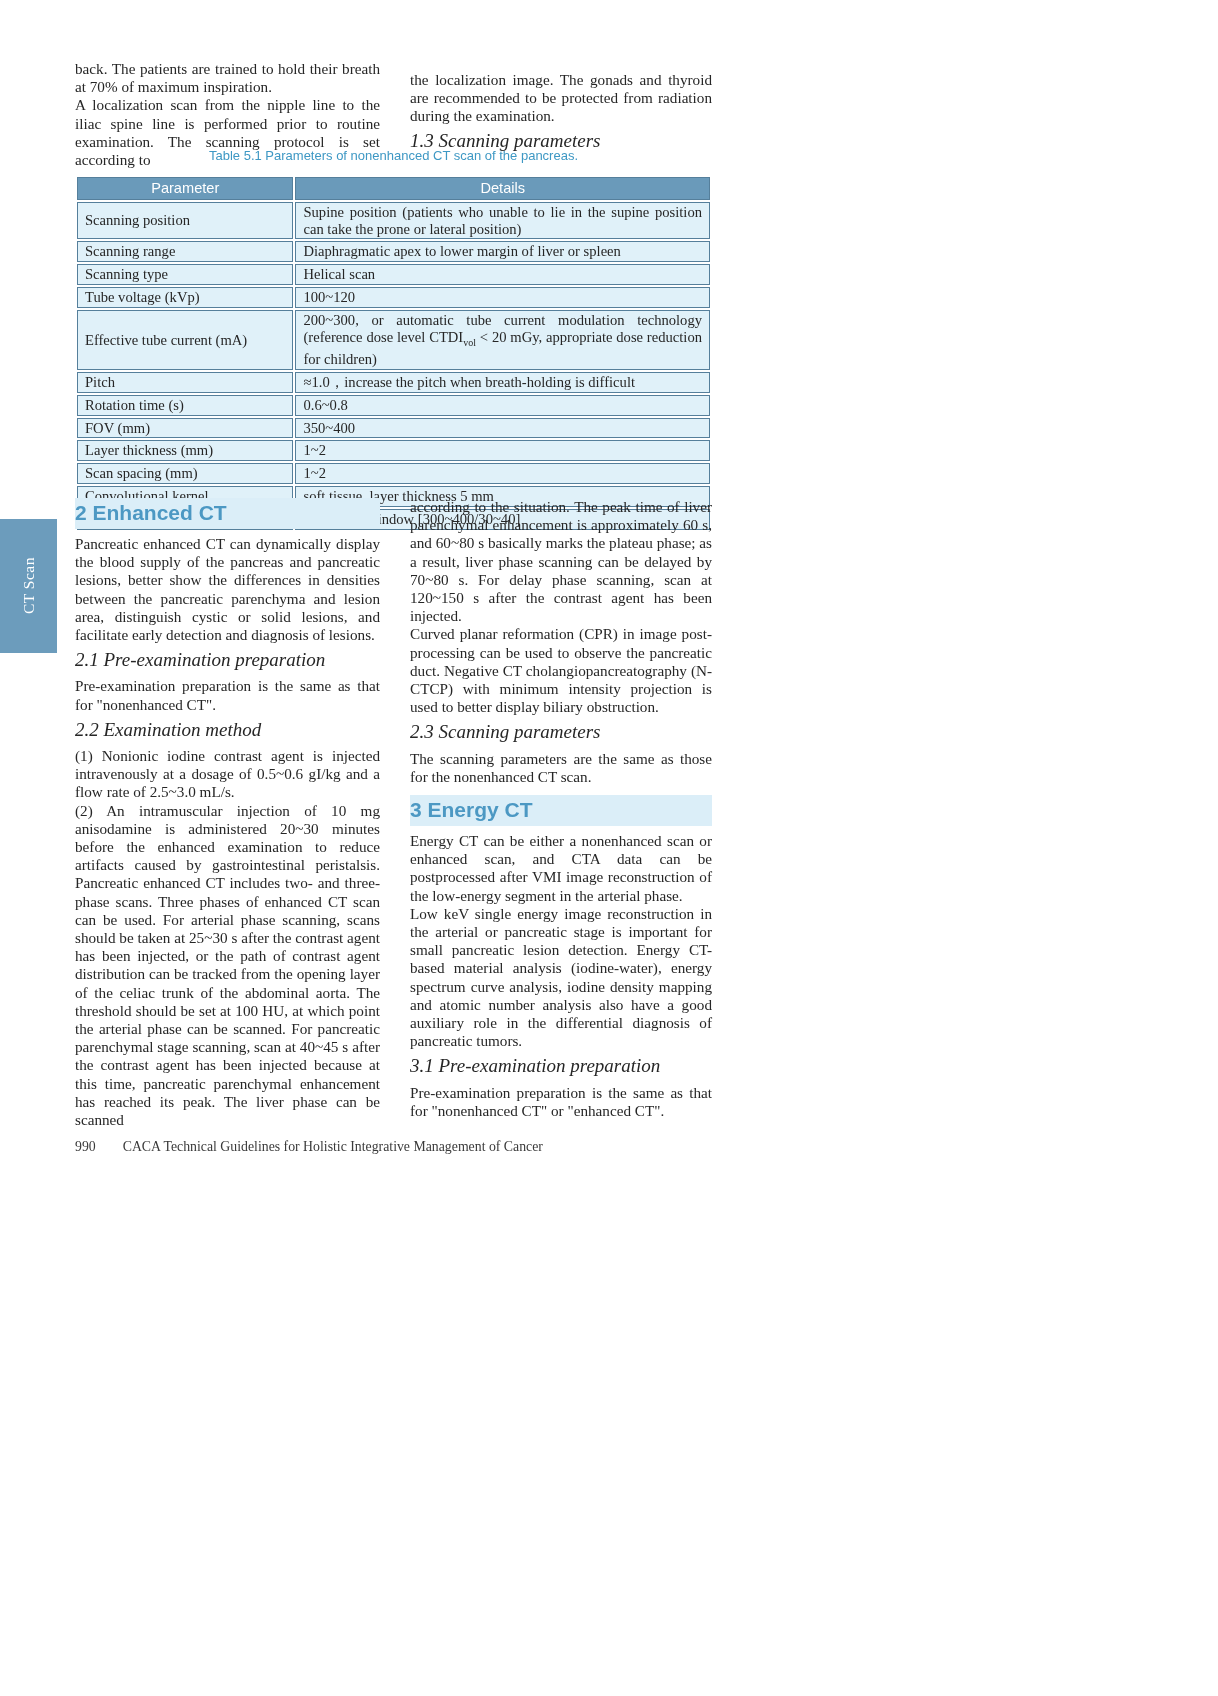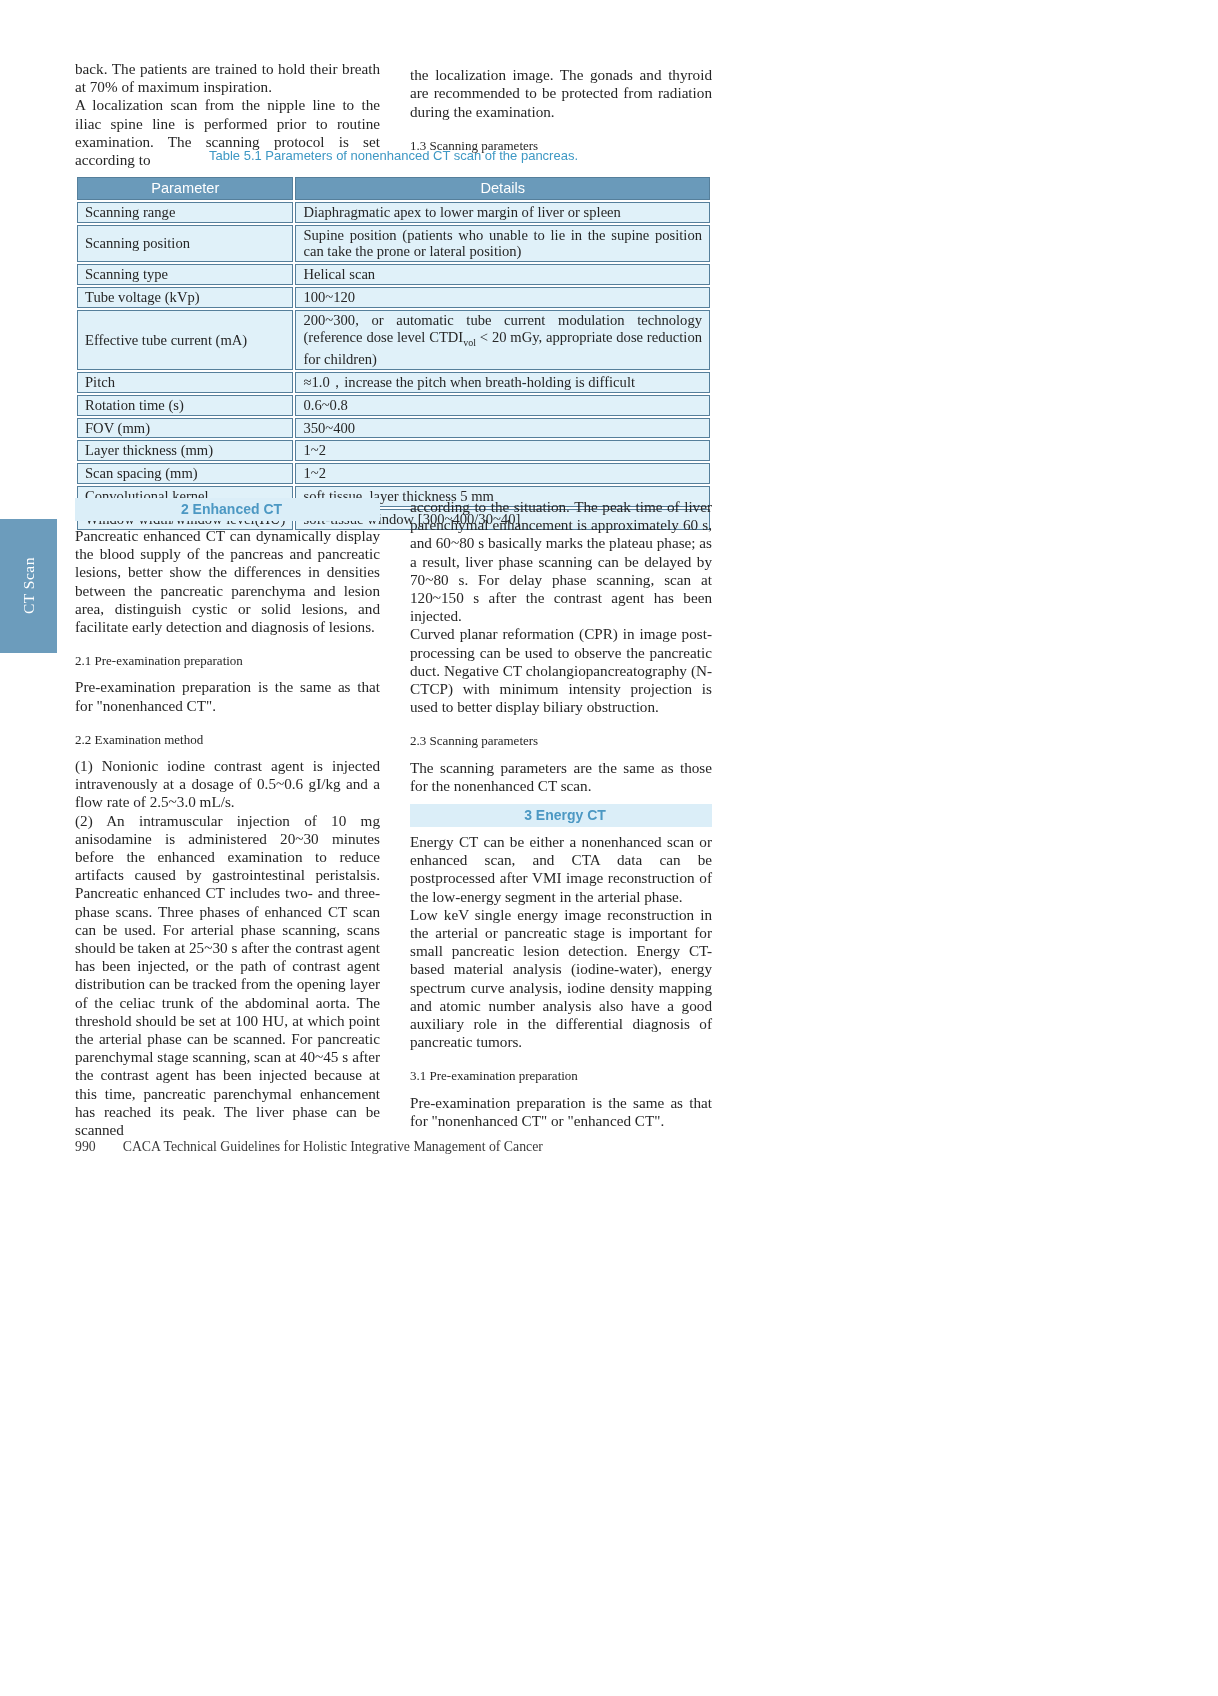--- a/index.html
+++ b/index.html
@@ -13,23 +13,24 @@
   }
 
   
   p.body {
     margin:0;
     font-size:15.2px;
     line-height:18.2px;
     text-align:justify;
   }
   .subhead {
-    font-size:13px;
+    font-size:19px;
     line-height:18.2px;
-    margin:16px 0 8px 0;
+    margin:7px 0 8px 0;
+    font-style:italic;
   }
 
   
   .top-block {
     position:absolute; left:75px; top:60px; width:637px;
     display:flex; gap:30px;align-items:center;
   }
   .col-l { width:305px; }
   .col-r { width:302px; }
 
@@ -84,23 +85,22 @@
   
   .main-block {
     position:absolute; left:75px; top:498px; width:637px;
     display:flex; gap:30px;
   }
   .sec-bar {
     background:#dbeef8;
     color:#4c98c3;
     font-family:"Liberation Sans", sans-serif;
     font-weight:bold;
-    font-size:14px;
-    text-align:center;
-    padding:3px 0 4px 8px;
+    font-size:21px;
+    padding:3px 0 4px 0;
     margin:0 0 6px 0;
   }
   .main-block .sec-bar.mid { margin-top:9px; }
 
   
   .footer {
     position:absolute; left:75px; top:1139px; width:700px;
     font-size:13.8px; color:#3a3a3a;
     display:flex; align-items:baseline; gap:27px;
   }
@@ -125,26 +125,26 @@
 
   <table class="ct-table">
     <thead>
       <tr>
         <th>Parameter</th>
         <th>Details</th>
       </tr>
     </thead>
     <tbody>
       <tr>
+        <td class="param">Scanning position</td>
+        <td class="details">Supine position (patients who unable to lie in the supine position can take the prone or lateral position)</td>
+      </tr>
+      <tr>
         <td class="param">Scanning range</td>
         <td class="details">Diaphragmatic apex to lower margin of liver or spleen</td>
-      </tr>
-      <tr>
-        <td class="param">Scanning position</td>
-        <td class="details">Supine position (patients who unable to lie in the supine position can take the prone or lateral position)</td>
       </tr>
       <tr>
         <td class="param">Scanning type</td>
         <td class="details">Helical scan</td>
       </tr>
       <tr>
         <td class="param">Tube voltage (kVp)</td>
         <td class="details">100~120</td>
       </tr>
       <tr>

